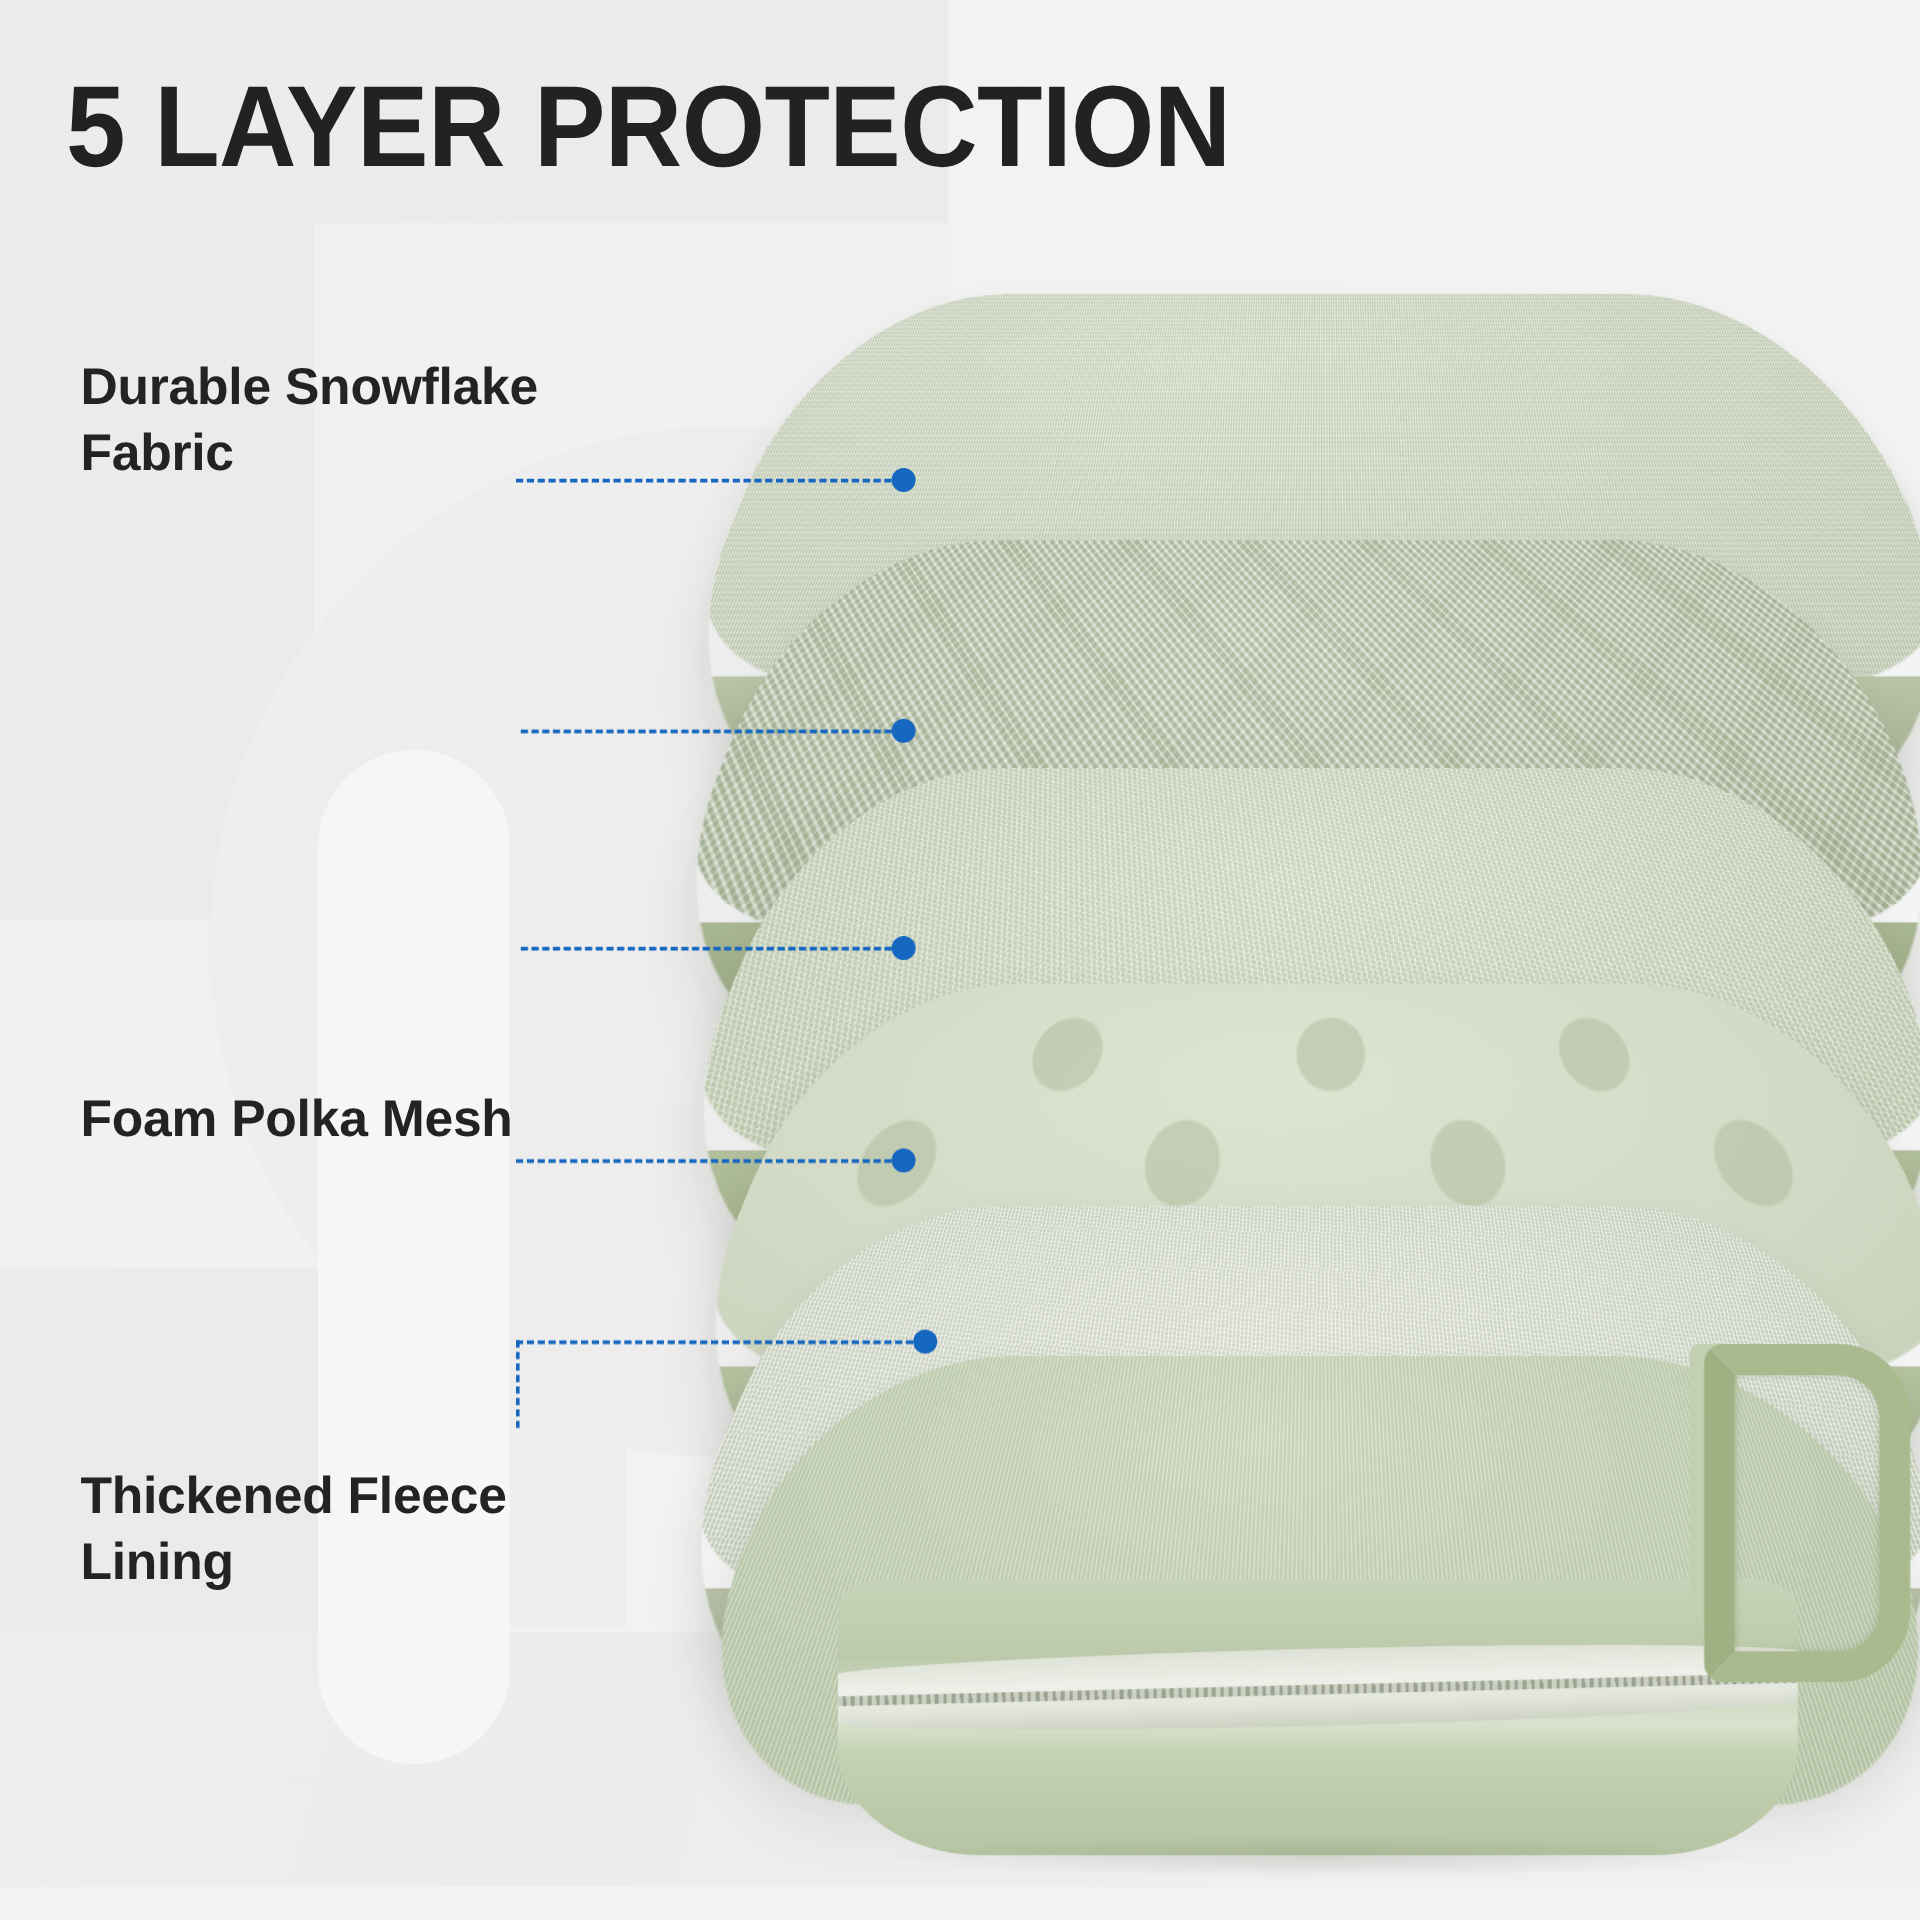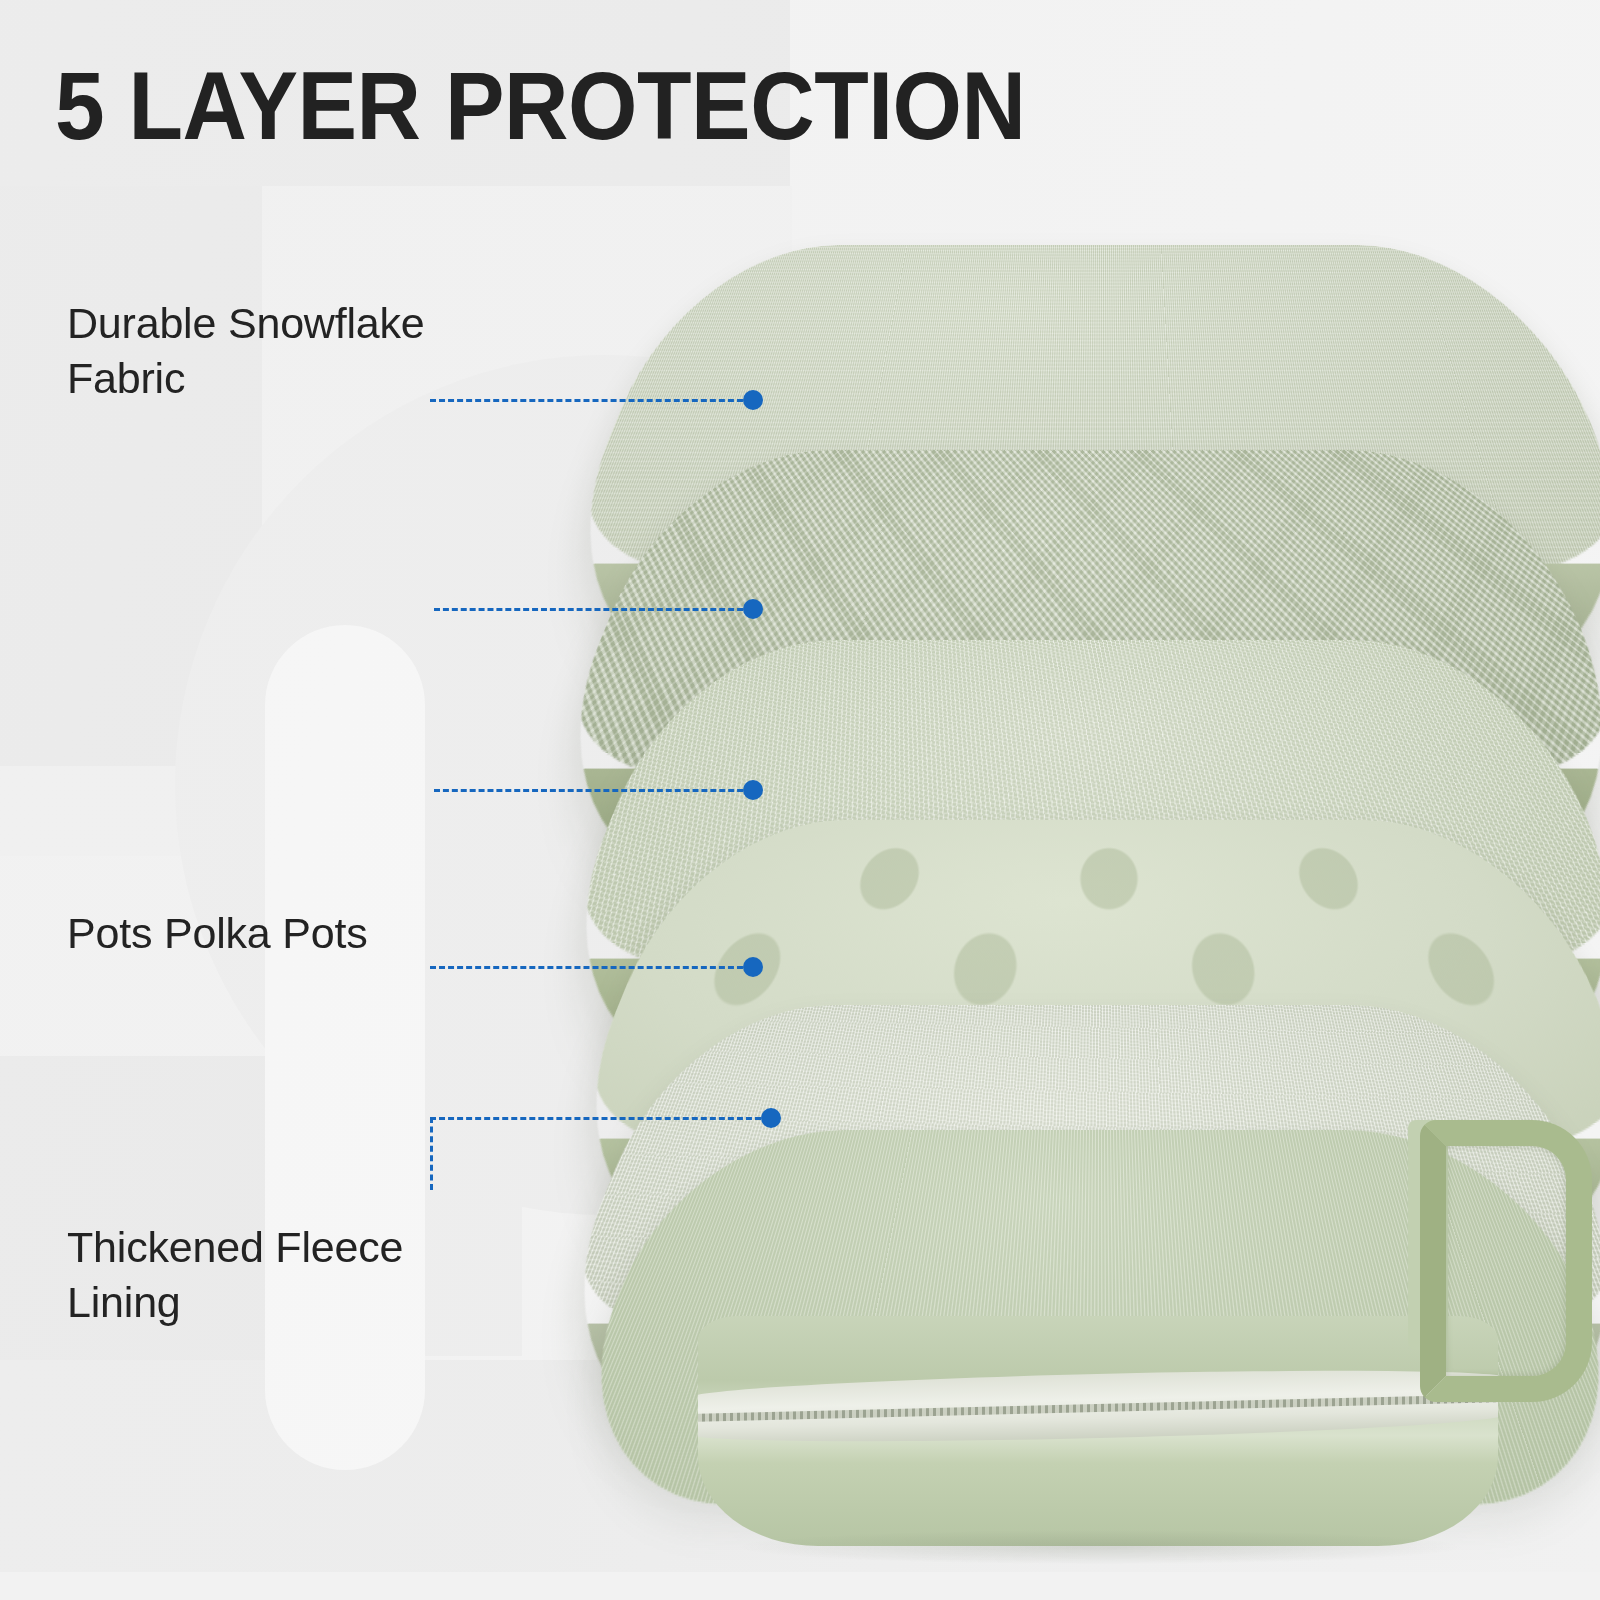--- a/index.html
+++ b/index.html
@@ -50,21 +50,21 @@
     transform:scaleX(0.93);
     transform-origin:left top;
     line-height:1.0;
     white-space:nowrap;
   }
 
   
   .label{
     position:absolute;
     font-size:43px;
-    font-weight:400;
+    font-weight:700;
     color:#232323;
     line-height:1.28;
     white-space:pre-line;
     letter-spacing:-0.2px;
   }
   #label-0{left:67px;top:296px;}
   #label-1{left:67px;top:513px;}
   #label-2{left:67px;top:728px;}
   #label-3{left:67px;top:906px;}
   #label-4{left:67px;top:1172px;margin-top:48px;}
@@ -292,17 +292,17 @@
   <div class="conn" id="conn-2"></div>
   <div class="dot" id="dot-2"></div>
   <div class="conn" id="conn-3"></div>
   <div class="dot" id="dot-3"></div>
   <div class="conn" id="conn-4"></div>
   <div id="conn-4v"></div>
   <div class="dot" id="dot-4"></div>
 
   <div class="label" id="label-0">Durable Snowflake
 Fabric</div>
-  <div class="label" id="label-3">Pots Polka Pots</div>
+  <div class="label" id="label-3">Foam Polka Mesh</div>
   <div class="label" id="label-4">Thickened Fleece
 Lining</div>
 
 </div>
 
 </body></html>

